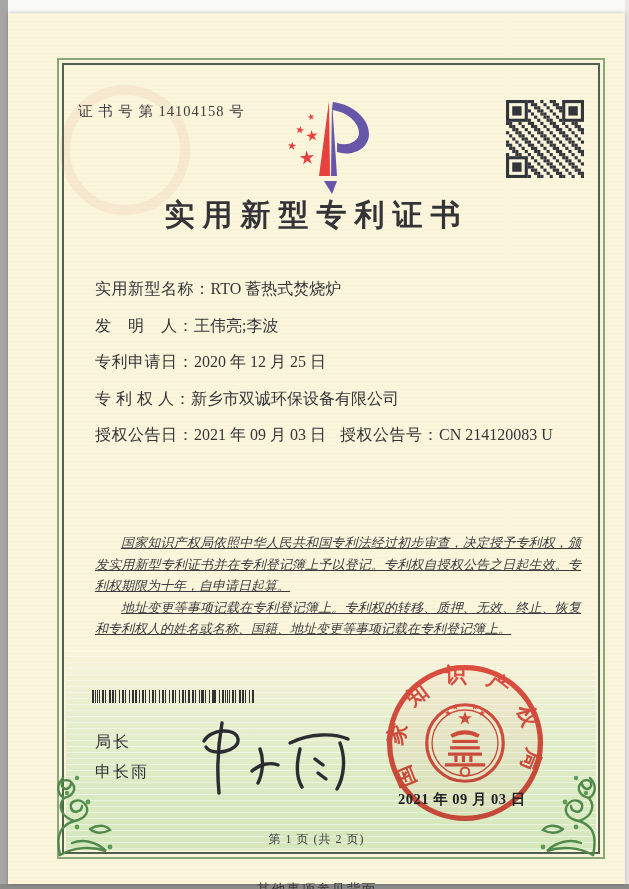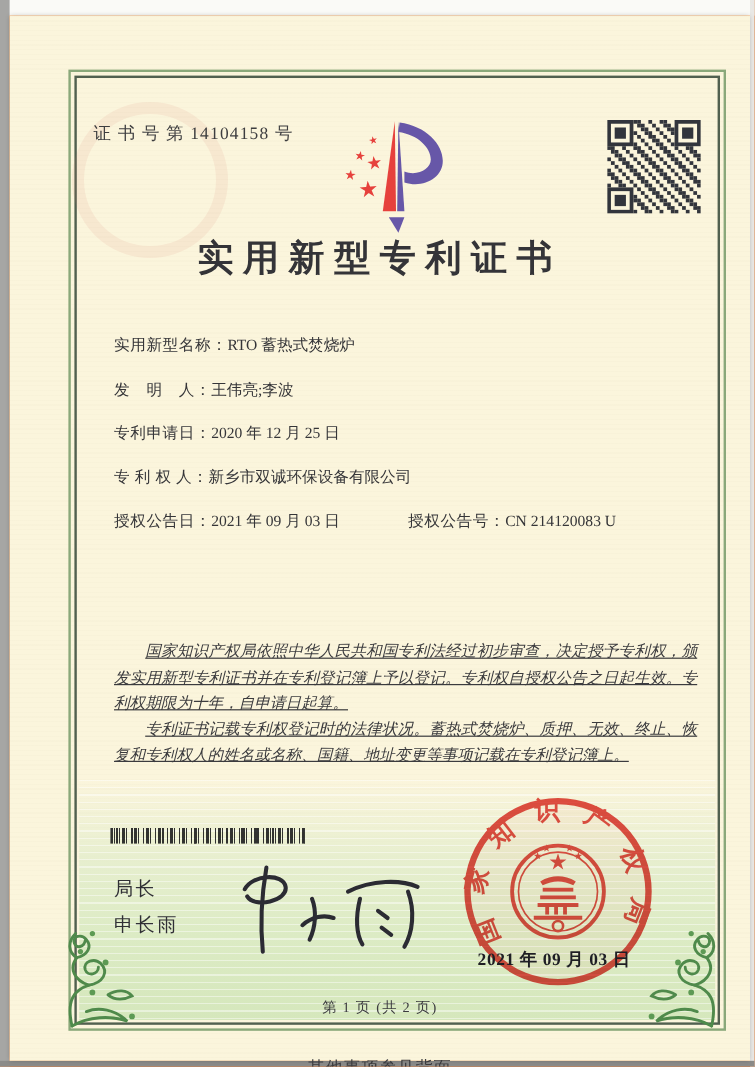--- a/index.html
+++ b/index.html
@@ -1,16 +1,16 @@
 <!DOCTYPE html>
 <html><head>
 <meta charset="utf-8">
 <style>
   html,body{margin:0;padding:0;background:#9a9a98;}
-  .scan{position:relative;width:629px;height:889px;background:#f97316;overflow:hidden;
+  .scan{position:relative;width:629px;height:889px;background:#7f1d1d;overflow:hidden;
         font-family:"Liberation Serif","DejaVu Serif",serif;}
   
   .band-top{position:absolute;left:0;top:0;width:100%;height:13px;background:#fafaf7;}
   .band-left{position:absolute;left:0;top:0;width:8px;height:100%;background:#a6a6a4;}
   .band-right{position:absolute;right:0;top:0;width:4px;height:100%;background:#e9e8e5;}
   .band-bottom{position:absolute;left:0;bottom:0;width:100%;height:5px;background:#8b8b89;}
   
   .paper{position:absolute;left:8px;top:13px;width:617px;height:871px;background:#fbf5dc;
          box-shadow:0 0 4px rgba(0,0,0,.25);
          background-image:repeating-linear-gradient(180deg,rgba(120,110,70,.02) 0 1px,transparent 1px 4px);}
@@ -23,21 +23,21 @@
         linear-gradient(180deg,rgba(223,236,201,0) 0,rgba(223,236,201,.75) 70px,#dcebc4 130px,#d5e7bc 100%);}
   .ghost-stamp{position:absolute;left:52px;top:72px;width:110px;height:110px;border-radius:50%;
       border:10px solid rgba(216,120,104,.10);}
   
   .cert-no{position:absolute;left:70px;top:89px;font-size:14.5px;letter-spacing:1px;color:#3d3d3f;}
   .logo{position:absolute;left:272px;top:83px;width:100px;height:100px;}
   .qr{position:absolute;left:498px;top:87px;width:78px;height:78px;}
   .title{position:absolute;left:0;top:182px;width:100%;text-align:center;font-size:30px;
          font-weight:700;letter-spacing:8px;color:#343438;}
   
-  .fields{position:absolute;left:87px;top:266px;width:500px;font-size:13px;color:#353538;}
+  .fields{position:absolute;left:87px;top:266px;width:500px;font-size:16px;color:#353538;}
   .field-row{height:36.6px;position:relative;white-space:nowrap;}
   .field-label{letter-spacing:.5px;}
   .pair2{position:absolute;left:245px;top:0;}
   
   .paras{position:absolute;left:87px;top:519px;width:486px;font-size:13px;line-height:21.5px;
          color:#3b3b3e;text-align:justify;font-style:italic;}
   .paras p{margin:0;text-indent:2em;text-decoration:underline;}
   
   .barcode{position:absolute;left:84px;top:677px;width:162px;height:13px;mix-blend-mode:multiply;
       background-image:
@@ -343,21 +343,21 @@
       <div class="field-row">
         <span class="field-label">授权公告日：</span><span>2021 年 09 月 03 日</span>
         <span class="pair2">
           <span class="field-label">授权公告号：</span><span>CN 214120083 U</span>
         </span>
       </div>
     </div>
 
     <div class="paras">
       <p>国家知识产权局依照中华人民共和国专利法经过初步审查，决定授予专利权，颁发实用新型专利证书并在专利登记簿上予以登记。专利权自授权公告之日起生效。专利权期限为十年，自申请日起算。</p>
-      <p>专利证书记载专利权登记时的法律状况。蓄热式焚烧炉、质押、无效、终止、恢复和专利权人的姓名或名称、国籍、地址变更等事项记载在专利登记簿上。</p>
+      <p>地址变更等事项记载在专利登记簿上。专利权的转移、质押、无效、终止、恢复和专利权人的姓名或名称、国籍、地址变更等事项记载在专利登记簿上。</p>
     </div>
 
     <div class="barcode"></div>
 
     <div class="signer">
       <div>局长</div>
       <div>申长雨</div>
     </div>
 
     <div class="signature">

